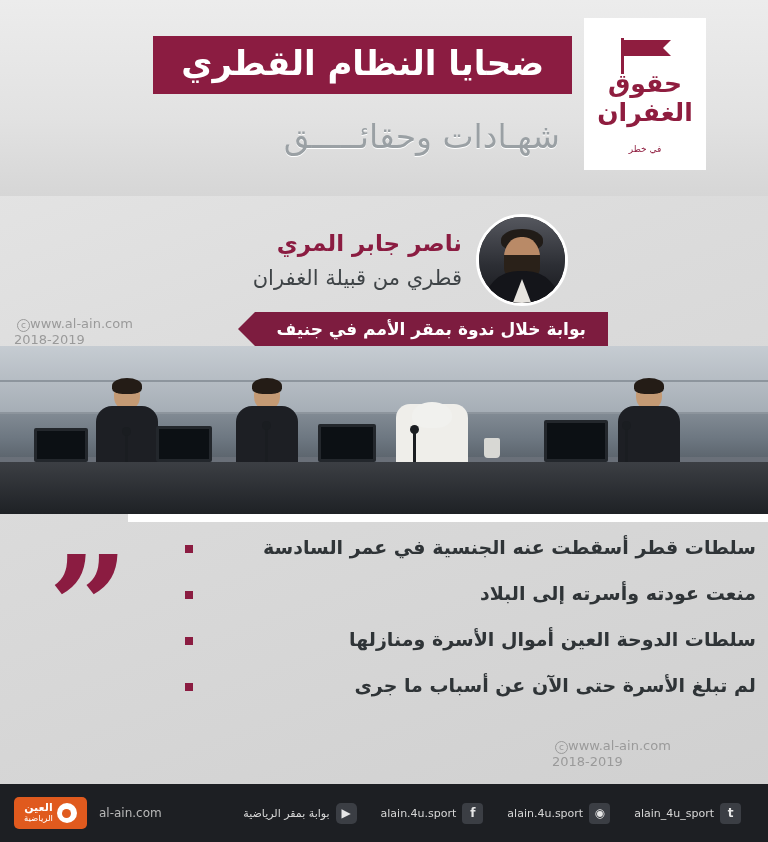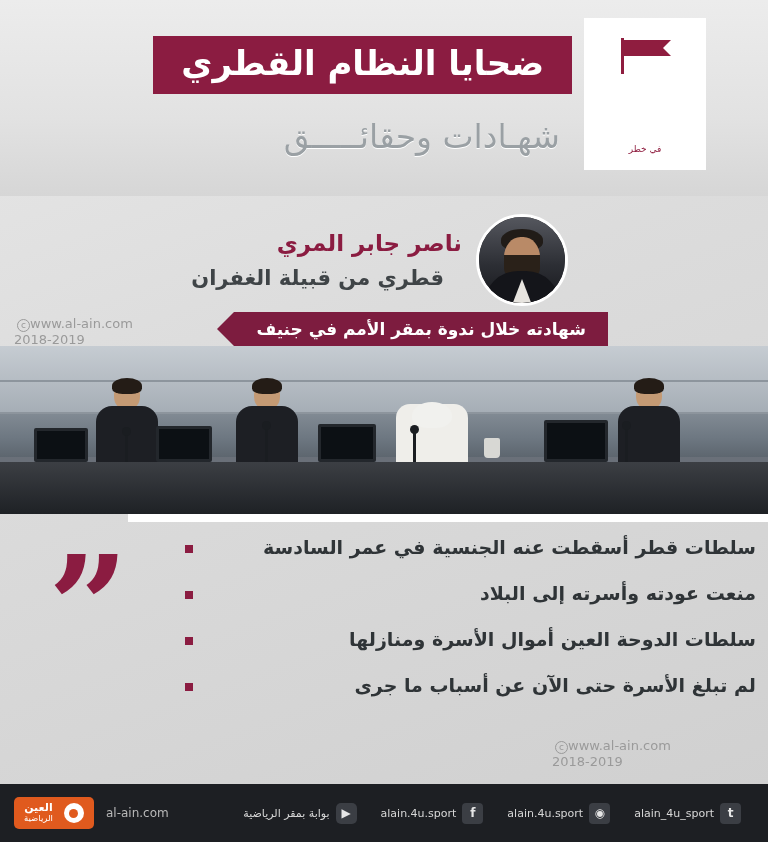--- a/index.html
+++ b/index.html
@@ -92,22 +92,22 @@
   .avatar .shirt {
     position: absolute; bottom: -2px; left: 50%; transform: translateX(-50%);
     width: 20px; height: 26px; background: #e7e4df;
     clip-path: polygon(50% 0, 100% 100%, 0 100%);
   }
   .person-name {
     position: absolute; top: 18px; right: 306px;
     color: #8b1c41; font-size: 23px; font-weight: bold; white-space: nowrap; margin-left: 33px;
   }
   .person-desc {
-    position: absolute; top: 54px; right: 324px;
-    color: #3f4447; font-size: 21px; white-space: nowrap; font-weight: bold;
+    position: absolute; top: 54px; right: 306px;
+    color: #3f4447; font-size: 21px; white-space: nowrap;
   }
 
   
   .banner {
     position: absolute; top: 312px; right: 160px;
     height: 34px; background: #7d1c3f;
     display: flex; align-items: center; padding: 0 22px;
   }
   .banner span { color:#fff; font-size: 17px; font-weight: bold; white-space: nowrap; }
   .banner::after {
@@ -186,21 +186,21 @@
   .sicon {
     width: 21px; height: 21px; border-radius: 4px; background: #3b3e44;
     display: flex; align-items: center; justify-content: center;
     color: #e6e6e6; font-size: 12px; font-weight: bold;
   }
   .sicon.yt { border-radius: 5px; }
   .shandle { color: #d7d7d7; font-size: 11px; direction: ltr; }
   .footer-spacer { flex: 1; }
   .site { color: #b9b9b9; font-size: 12px; direction: ltr; padding-left: 12px; }
   .brand {
-    display:flex; align-items:center; gap:11px;
+    display:flex; align-items:center; gap:4px;
     background: #e05a1e; border-radius: 5px; padding: 5px 10px; margin-left: 14px;
   }
   .brand .eye {
     width: 20px; height: 20px; border-radius: 50%; background:#fff;
     display:flex; align-items:center; justify-content:center;
   }
   .brand .eye i { width:9px; height:9px; border-radius:50%; background:#e05a1e; display:block; }
   .brand .btxt { color:#fff; font-size: 11px; font-weight: bold; line-height:1.1; text-align:center; }
   .brand .btxt small { display:block; font-size: 8.5px; font-weight: normal; }
 </style>
@@ -212,20 +212,21 @@
   <div class="header">
 
     <div class="logo-card">
       <div class="logo-inner">
         <div class="logo-flag">
           <svg width="62" height="40" viewBox="0 0 62 40">
             <rect x="2" y="2" width="3" height="36" fill="#8f1d3f"></rect>
             <path d="M5 4 L52 4 L44 12 L52 20 L5 20 Z" fill="#8f1d3f"></path>
           </svg>
         </div>
+        <div class="logo-word">حقوق الغفران</div>
         <div class="logo-sub">في خطر</div>
       </div>
     </div>
 
     <div class="title-bar">
       <div class="t">ضحايا النظام القطري</div>
     </div>
 
     <div class="subtitle">شهـادات وحقائـــــق</div>
   </div>
@@ -237,21 +238,21 @@
       <div class="face"></div>
       <div class="beard"></div>
       <div class="suit"></div>
       <div class="shirt"></div>
     </div>
     <div class="person-name">ناصر جابر المري</div>
     <div class="person-desc">قطري من قبيلة الغفران</div>
   </div>
 
   <div class="banner">
-    <span>شهادته خلال ندوة بمقر الأمم في جنيف</span>
+    <span>بوابة خلال ندوة بمقر الأمم في جنيف</span>
   </div>
 
   <div class="wm wm-top">
     <div><span class="c">c</span><span>www.al-ain.com</span></div>
     <div>2018-2019</div>
   </div>
 
   <div class="photo">
     <div class="wallA"></div>
     <div class="wallline" style="top:34px;"></div>

